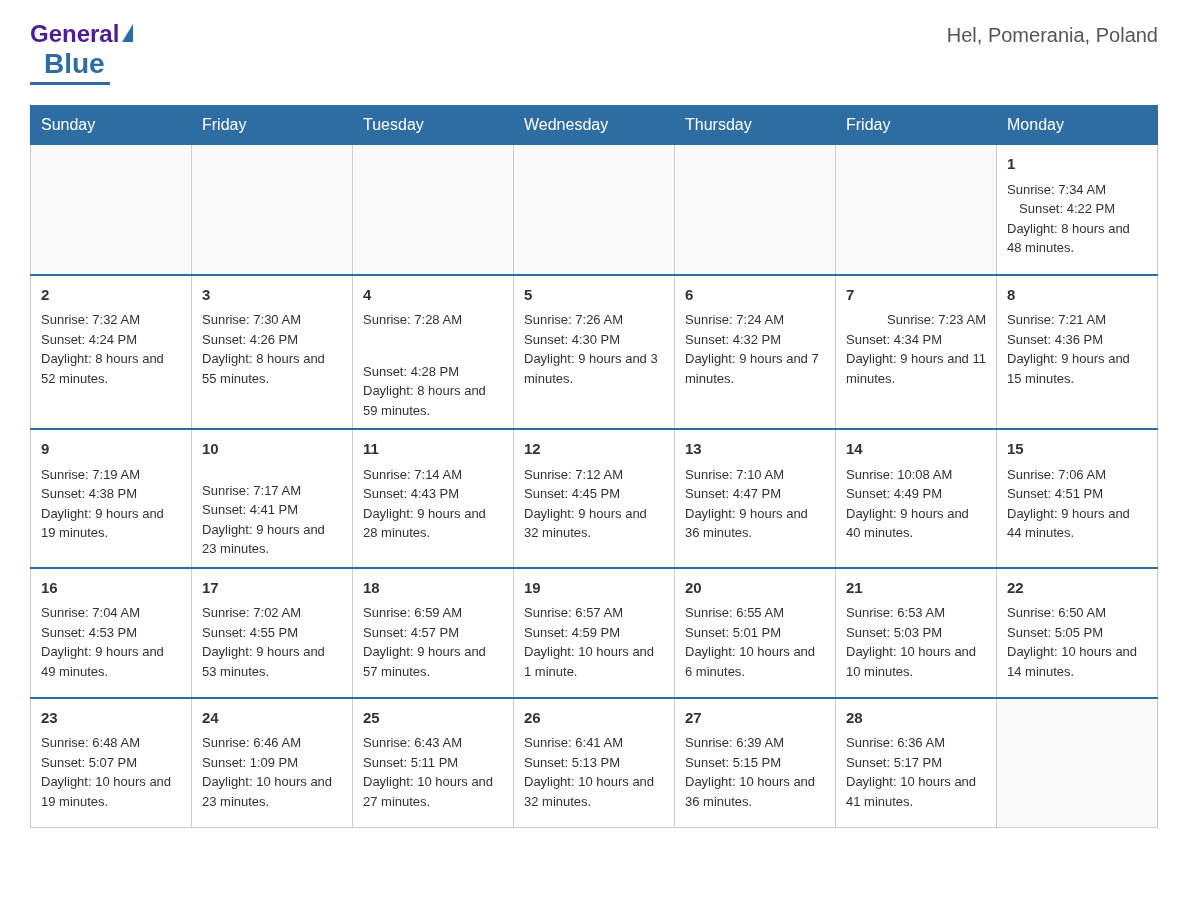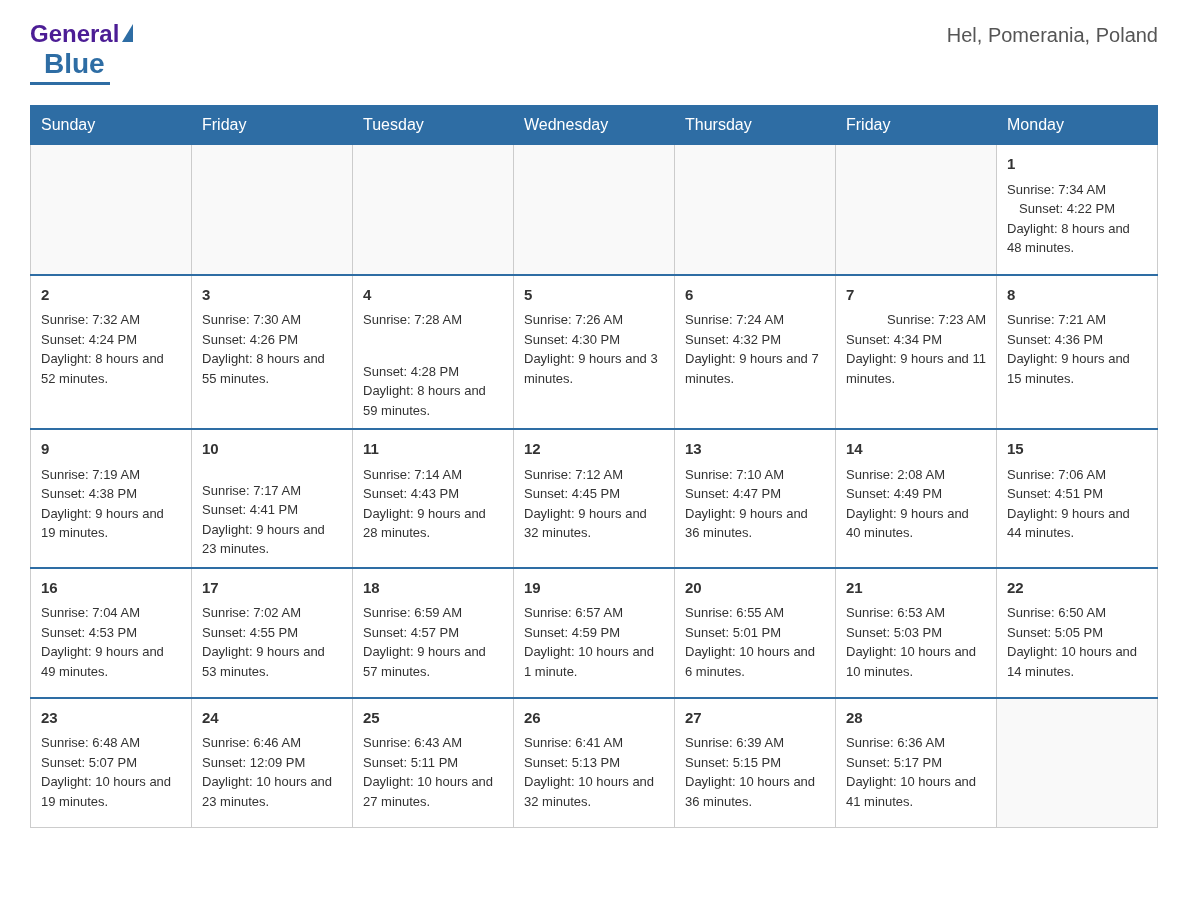--- a/index.html
+++ b/index.html
@@ -197,21 +197,21 @@
           <span style="display: block;">Daylight: 9 hours and 32 minutes.</span>
         </td>
         <td>
           <span class="day-num">13</span>
           <span style="display: block;">Sunrise: 7:10 AM</span>
           <span style="display: block;">Sunset: 4:47 PM</span>
           <span style="display: block;">Daylight: 9 hours and 36 minutes.</span>
         </td>
         <td>
           <span class="day-num">14</span>
-          <span style="display: block;">Sunrise: 2:08 AM</span>
+          <span style="display: block;">Sunrise: 10:08 AM</span>
           <span style="display: block;">Sunset: 4:49 PM</span>
           <span style="display: block;">Daylight: 9 hours and 40 minutes.</span>
         </td>
         <td>
           <span class="day-num">15</span>
           <span style="display: block;">Sunrise: 7:06 AM</span>
           <span style="display: block;">Sunset: 4:51 PM</span>
           <span style="display: block;">Daylight: 9 hours and 44 minutes.</span>
         </td>
       </tr>
@@ -262,21 +262,21 @@
       <tr class="row-sep">
         <td>
           <span class="day-num">23</span>
           <span style="display: block;">Sunrise: 6:48 AM</span>
           <span style="display: block;">Sunset: 5:07 PM</span>
           <span style="display: block;">Daylight: 10 hours and 19 minutes.</span>
         </td>
         <td>
           <span class="day-num">24</span>
           <span style="display: block;">Sunrise: 6:46 AM</span>
-          <span style="display: block;">Sunset: 12:09 PM</span>
+          <span style="display: block;">Sunset: 1:09 PM</span>
           <span style="display: block;">Daylight: 10 hours and 23 minutes.</span>
         </td>
         <td>
           <span class="day-num">25</span>
           <span style="display: block;">Sunrise: 6:43 AM</span>
           <span style="display: block;">Sunset: 5:11 PM</span>
           <span style="display: block;">Daylight: 10 hours and 27 minutes.</span>
         </td>
         <td>
           <span class="day-num">26</span>

